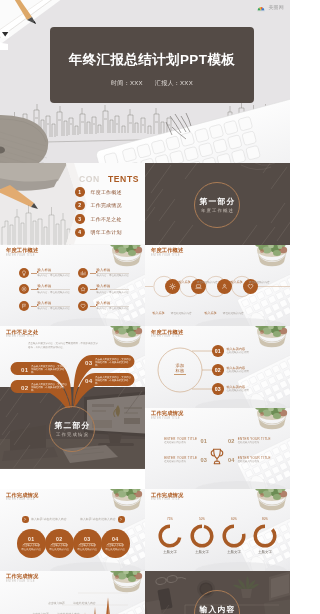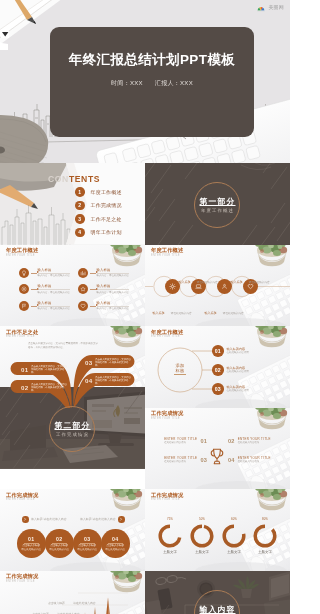--- a/index.html
+++ b/index.html
@@ -12,31 +12,31 @@
   
   .slide{position:absolute;overflow:hidden;background:#f2f2f3;}
   .s-half{width:145px;height:81.5px;}
 
 
 
   .bgsvg{position:absolute;left:0;top:0;}
   
   .contents-head{position:absolute;left:48px;top:11px;font-size:8.6px;font-weight:bold;
        letter-spacing:.6px;z-index:3;}
-  .ch-l{color:#d9d3cd;}
-  .ch-a{color:#ab5a22;}
+  .ch-l{color:#d9d3cd;margin-left:31px;}
+  .ch-a{color:#ab5a22;padding-left:8px;}
   .contents-list{position:absolute;left:75px;top:24px;z-index:3;}
   .ci{display:flex;align-items:center;height:9.5px;margin-bottom:4px;}
   .ci-n{width:9.5px;height:9.5px;font-size:5px;margin-right:6px;flex:0 0 auto;}
   .ci-t{font-size:5px;color:#8a5130;letter-spacing:.2px;}
   
   .sec-ring{position:absolute;left:49px;top:19px;width:44px;height:44px;
        border-radius:50%;border:.9px solid #ab7c55;z-index:3;}
   .sec-no{position:absolute;left:0;right:0;top:33px;text-align:center;color:#fff;
-       font-size:7.8px;font-weight:bold;letter-spacing:1.2px;z-index:4;text-decoration:underline;}
+       font-size:7.8px;font-weight:bold;letter-spacing:1.2px;z-index:4;}
   .sec-sub{position:absolute;left:0;right:0;top:45px;text-align:center;color:#cdc5bd;
        font-size:4.4px;letter-spacing:1.1px;z-index:4;}
 
 
   
   .deskbg{position:absolute;inset:0;z-index:0;}
   .deskbg svg{position:absolute;left:0;top:0;}
   
   .ov-grid{position:absolute;left:19px;top:20px;width:118px;display:flex;flex-wrap:wrap;z-index:3;}
   .ov{display:flex;align-items:center;width:59px;height:16.5px;}
@@ -122,22 +122,22 @@
   
   .cones{position:absolute;left:0;top:14px;z-index:2;}
   .cn{position:absolute;z-index:3;white-space:nowrap;}
   .cn-t{font-size:2.8px;color:#a09990;}
   .cn-d{font-size:2.8px;color:#a09990;margin-left:4px;}
   .cn1{left:48px;top:19px;} .cn2{left:32px;top:30px;}
 
   
   #cover{left:0;top:0;width:290px;height:163px;}
   .cover-bg{position:absolute;inset:0;background:#ededee;}
-  .cover-card{position:absolute;left:50px;top:27px;width:204px;height:110px;
-      background:#544b46;border-radius:9px;z-index:6;}
+  .cover-card{position:absolute;left:50px;top:27px;width:204px;height:76px;
+      background:#544b46;border-radius:4px;z-index:6;}
   .cover-title{position:absolute;left:0;right:0;top:24px;text-align:center;
       color:#fff;font-size:13.5px;font-weight:bold;letter-spacing:.4px;}
   .cover-sub{position:absolute;left:0;right:0;top:52px;text-align:center;
       color:#e2ddd9;font-size:6px;letter-spacing:.3px;}
   .cover-sub span{margin:0 5px;}
 
   
   .wm{position:absolute;right:6px;top:3px;display:flex;align-items:center;
       gap:2px;z-index:20;opacity:.92;}
   .wm-txt{font-size:5px;color:#9a9a9a;letter-spacing:.2px;line-height:1;}

